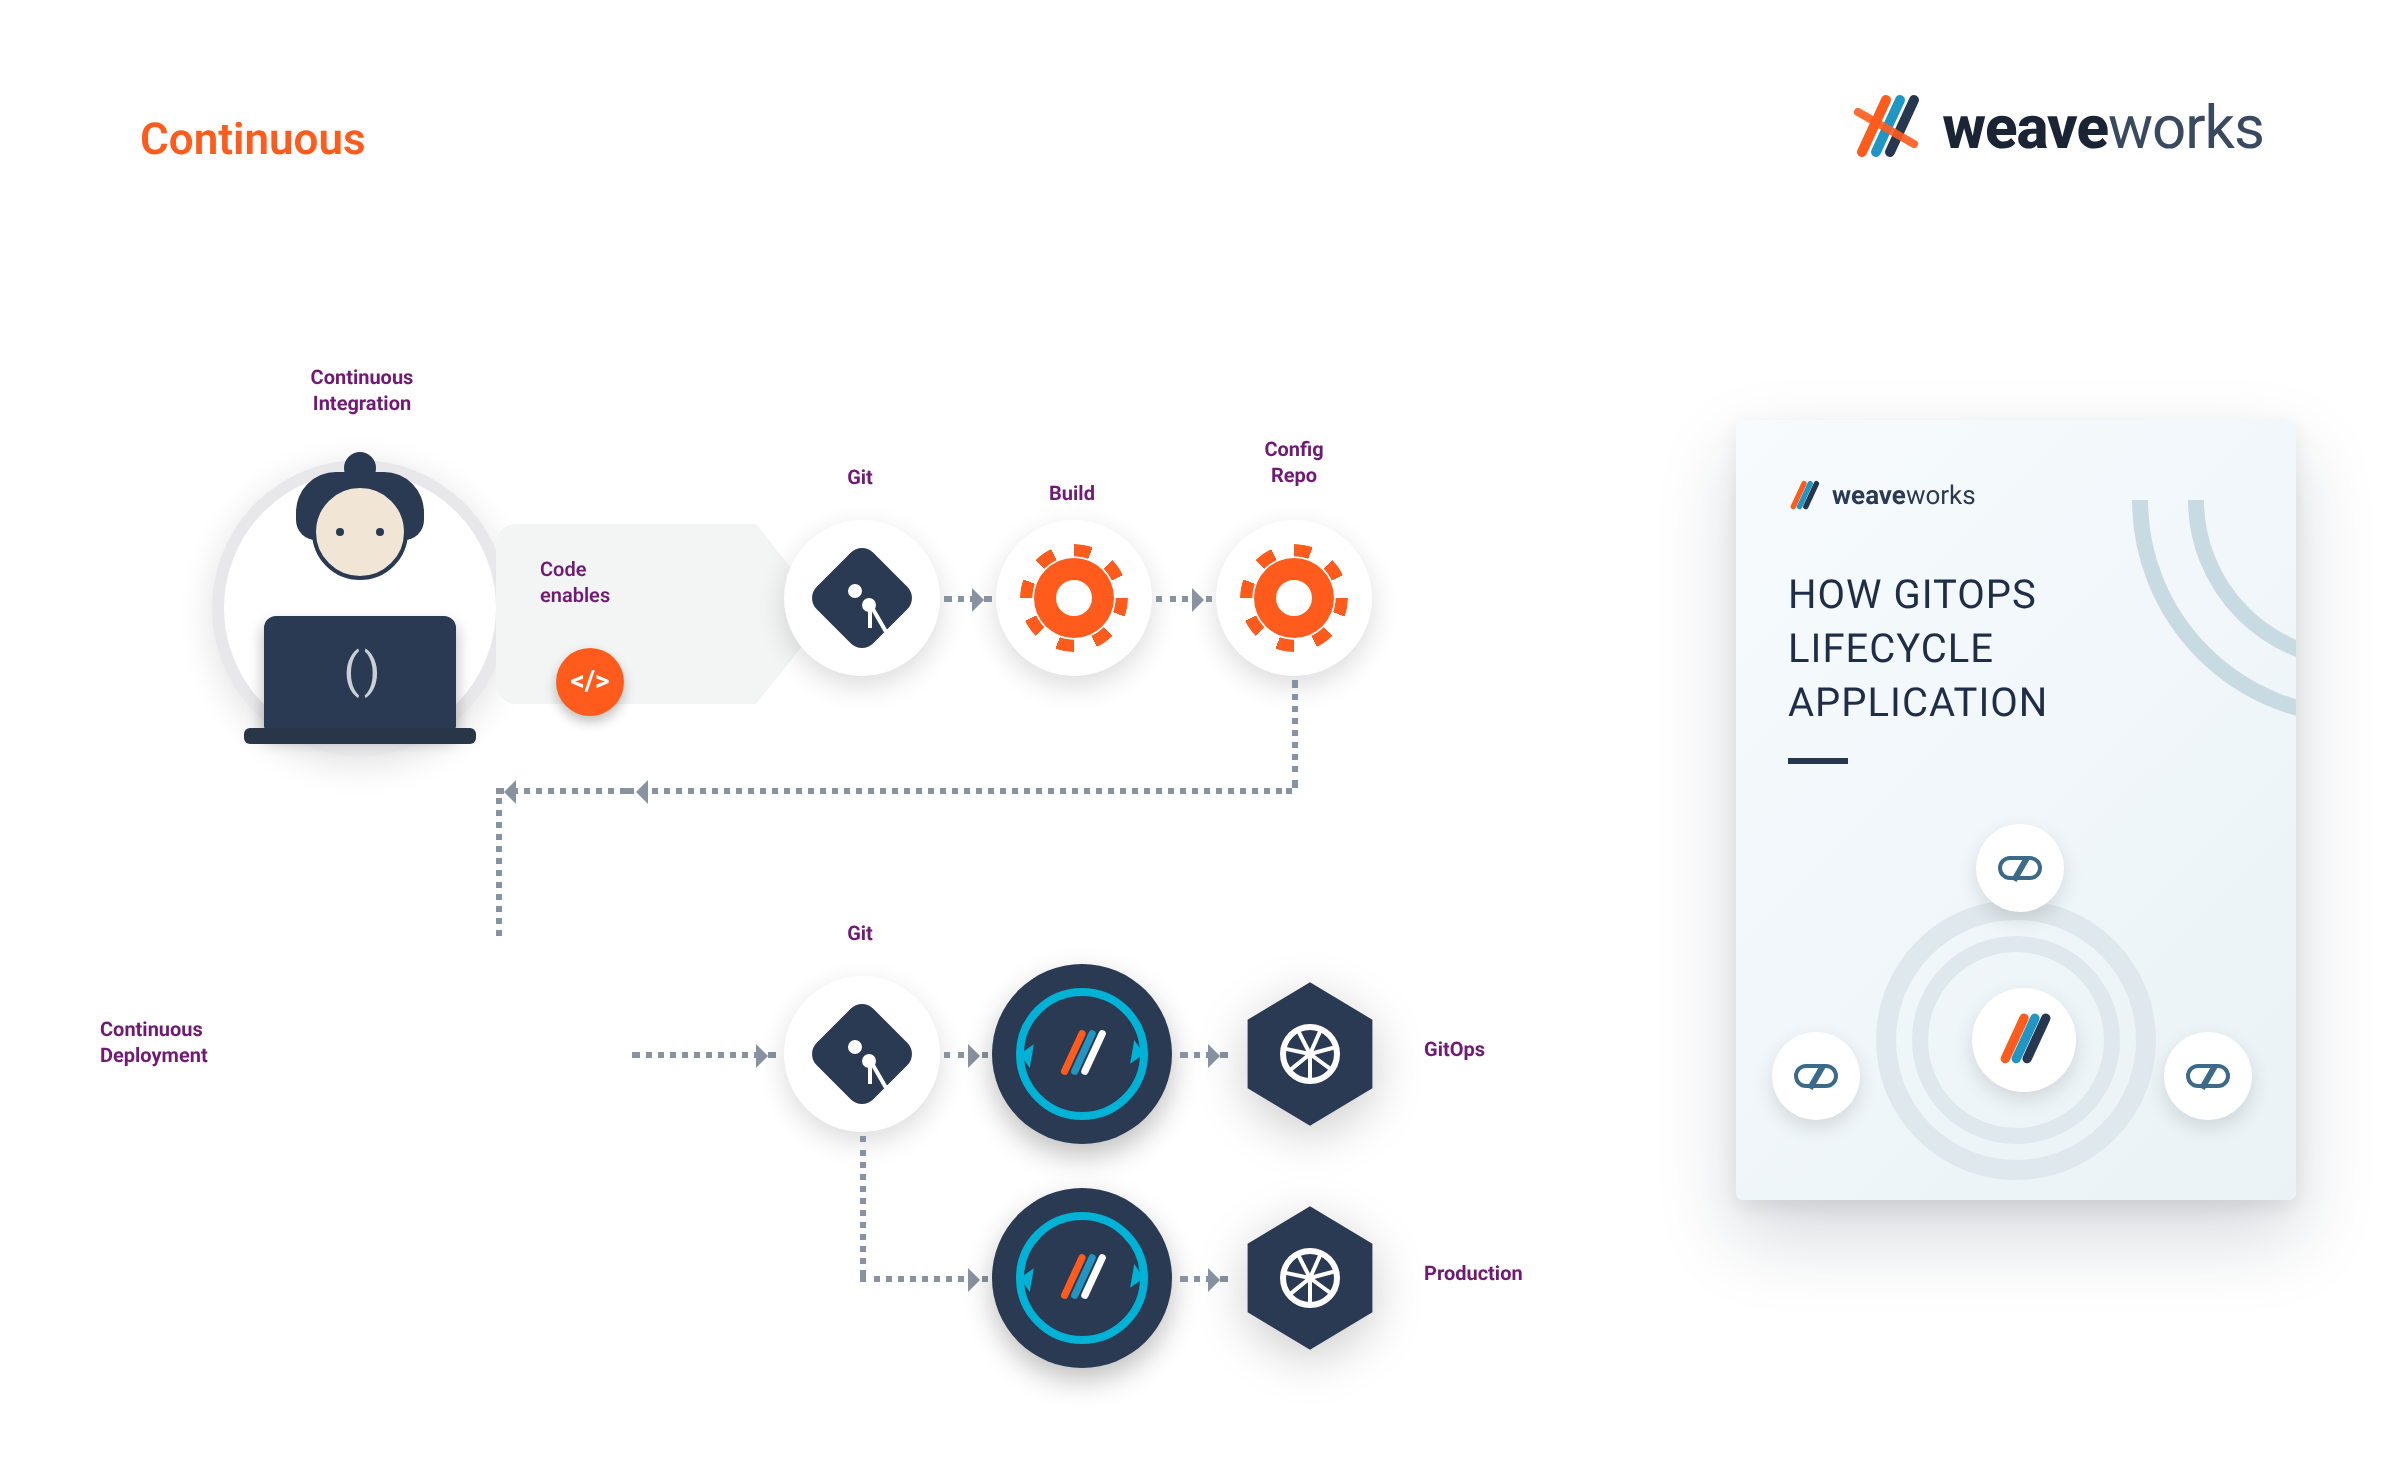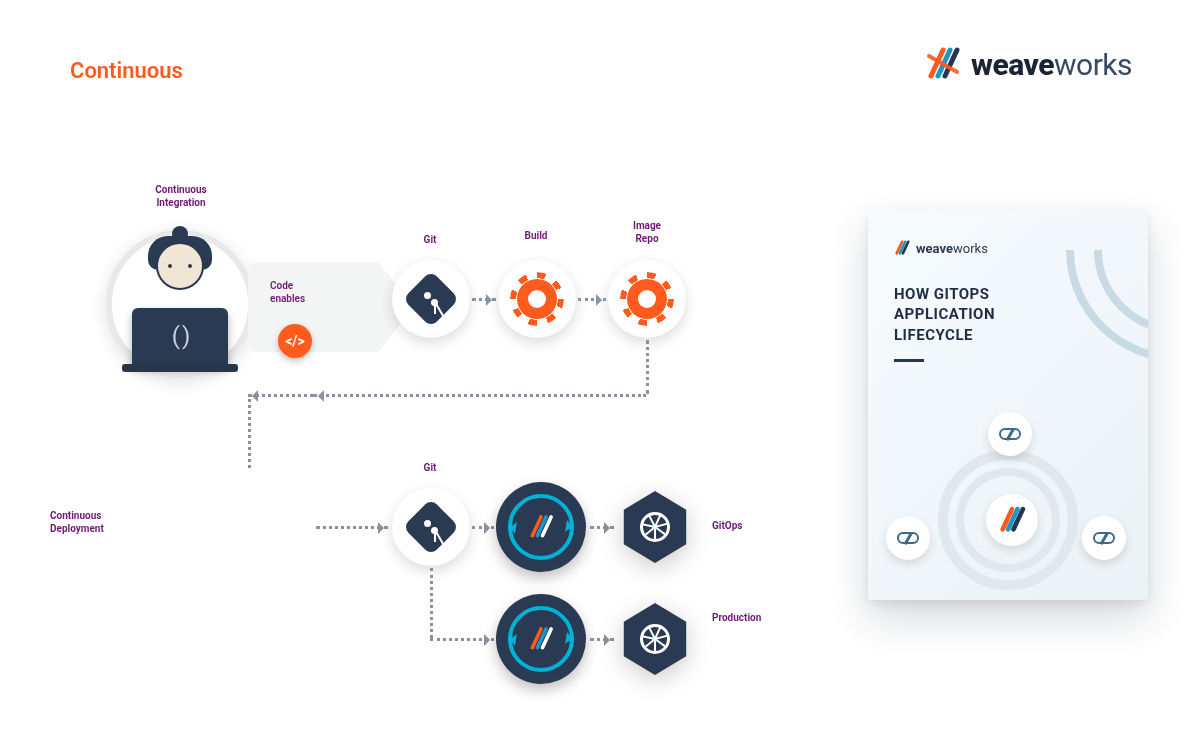--- a/index.html
+++ b/index.html
@@ -63,21 +63,21 @@
   .diamond .sq{position:absolute;inset:0;background:#10b6e4;transform:rotate(45deg);border-radius:6px;}
   .diamond .txt{position:absolute;inset:0;display:flex;align-items:center;justify-content:center;color:#fff;font-weight:700;font-size:15px;text-align:center;line-height:1.15;}
   
   .dots-h{position:absolute;height:0;border-top:3px dotted #8892a0;}
   .dots-h:after{content:"";position:absolute;right:-2px;top:-7px;border:6px solid transparent;border-left-color:#8892a0;}
   .dots-v{position:absolute;width:0;border-left:3px dotted #8892a0;}
   
   .cover-wrap{position:absolute;right:52px;top:210px;width:280px;height:390px;background:linear-gradient(135deg,#f7fbfe,#eaf2f6);border-radius:4px;box-shadow:0 18px 40px rgba(20,40,60,.18),0 4px 10px rgba(0,0,0,.08);padding:30px 26px 20px;overflow:hidden;}
   .cover-logo{display:flex;align-items:center;gap:6px;margin-bottom:28px;}
   .cover-logo .w{font-size:13px;}
-  .cover-title{font-size:15px;font-weight:700;color:#1f2e46;line-height:1.35;letter-spacing:.5px;}
+  .cover-title{font-size:20px;font-weight:400;color:#1f2e46;line-height:1.35;letter-spacing:.5px;}
   .cover-rule{width:30px;height:3px;background:#27374f;margin-top:14px;}
   .grid-bg{position:absolute;inset:0;background-image:linear-gradient(#e4edf1 1px,transparent 1px),linear-gradient(90deg,#e4edf1 1px,transparent 1px);background-size:22px 22px;opacity:.55;z-index:-1;}
   .cover-art{position:absolute;left:0;right:0;bottom:0;height:180px;}
   .halo{position:absolute;border-radius:50%;border:10px solid #dfe8ec;}
   .blob{position:absolute;width:44px;height:44px;border-radius:50%;background:#fff;box-shadow:0 4px 10px rgba(0,0,0,.12);display:flex;align-items:center;justify-content:center;}
   .inf{width:22px;height:12px;border:2.5px solid #3c6b8a;border-radius:10px;position:relative;}
   .inf:before{content:"";position:absolute;left:50%;top:-2.5px;bottom:-2.5px;width:2.5px;background:#3c6b8a;transform:translateX(-50%) rotate(30deg);}
   .ww-mark{display:inline-block;}
   .ww-mark svg{display:block;}
 </style>
@@ -126,26 +126,26 @@
         </div>
     </div>
 
     <div class="label" style="left:336px;top:44px;width:60px;">Git</div>
     <div class="node" style="left:328px;top:70px;">
       <div class="git-mark">
           <span><span class="git-branch"><i></i><b></b></span></span>
         </div>
     </div>
 
-    <div class="label" style="left:442px;top:40px;width:60px;">Build</div>
+    <div class="label" style="left:442px;top:52px;width:60px;">Build</div>
     <div class="node" style="left:434px;top:70px;">
       <div class="gear"></div>
     </div>
 
-    <div class="label" style="left:548px;top:30px;width:70px;white-space:pre-line;">Image
+    <div class="label" style="left:548px;top:30px;width:70px;white-space:pre-line;">Config
 Repo</div>
     <div class="node" style="left:544px;top:70px;">
       <div class="gear"></div>
     </div>
 
     <div class="dots-h" style="left:408px;top:108px;width:24px;"></div>
     <div class="dots-h" style="left:514px;top:108px;width:28px;"></div>
 
     <div class="dots-v" style="left:582px;top:150px;height:54px;"></div>
     <div class="dots-h" style="left:250px;top:204px;width:332px;transform:scaleX(-1);"></div>
@@ -222,41 +222,41 @@
       <div class="wheel">
         <i style="transform:translate(-50%) rotate(0deg);"></i>
           <i style="transform:translate(-50%) rotate(51deg);"></i>
           <i style="transform:translate(-50%) rotate(102deg);"></i>
           <i style="transform:translate(-50%) rotate(153deg);"></i>
           <i style="transform:translate(-50%) rotate(204deg);"></i>
           <i style="transform:translate(-50%) rotate(255deg);"></i>
           <i style="transform:translate(-50%) rotate(306deg);"></i>
       </div>
     </div>
-    <div class="label" style="left:648px;top:422px;">Production</div>
+    <div class="label" style="left:648px;top:442px;">Production</div>
   </div>
 
   <div class="cover-wrap">
     <div class="grid-bg"></div>
     <div class="cover-logo">
       <span class="ww-mark">
         <svg width="16" height="16" viewBox="0 0 36 36">
             <g stroke-width="6" fill="none" stroke-linecap="round">
               <path d="M6 30 L18 4" stroke="#ff5b1d"></path>
               <path d="M13 30 L25 4" stroke="#1f96c4"></path>
               <path d="M20 30 L32 4" stroke="#27374f"></path>
             </g>
           </svg>
       </span>
       <span class="w"><b>weave</b><span>works</span></span>
     </div>
     <div class="cover-title">
       <div>HOW GITOPS</div>
+      <div>LIFECYCLE</div>
       <div>APPLICATION</div>
-      <div>LIFECYCLE</div>
     </div>
     <div class="cover-rule"></div>
 
     <div class="cover-art">
       <div class="halo" style="left:70px;top:30px;width:140px;height:140px;"></div>
       <div class="halo" style="left:88px;top:48px;width:104px;height:104px;border-width:8px;"></div>
       <div class="blob" style="left:118px;top:74px;width:52px;height:52px;">
         <span class="ww-mark">
             <svg width="28" height="28" viewBox="0 0 36 36">
               <g stroke-width="6" fill="none" stroke-linecap="round">

